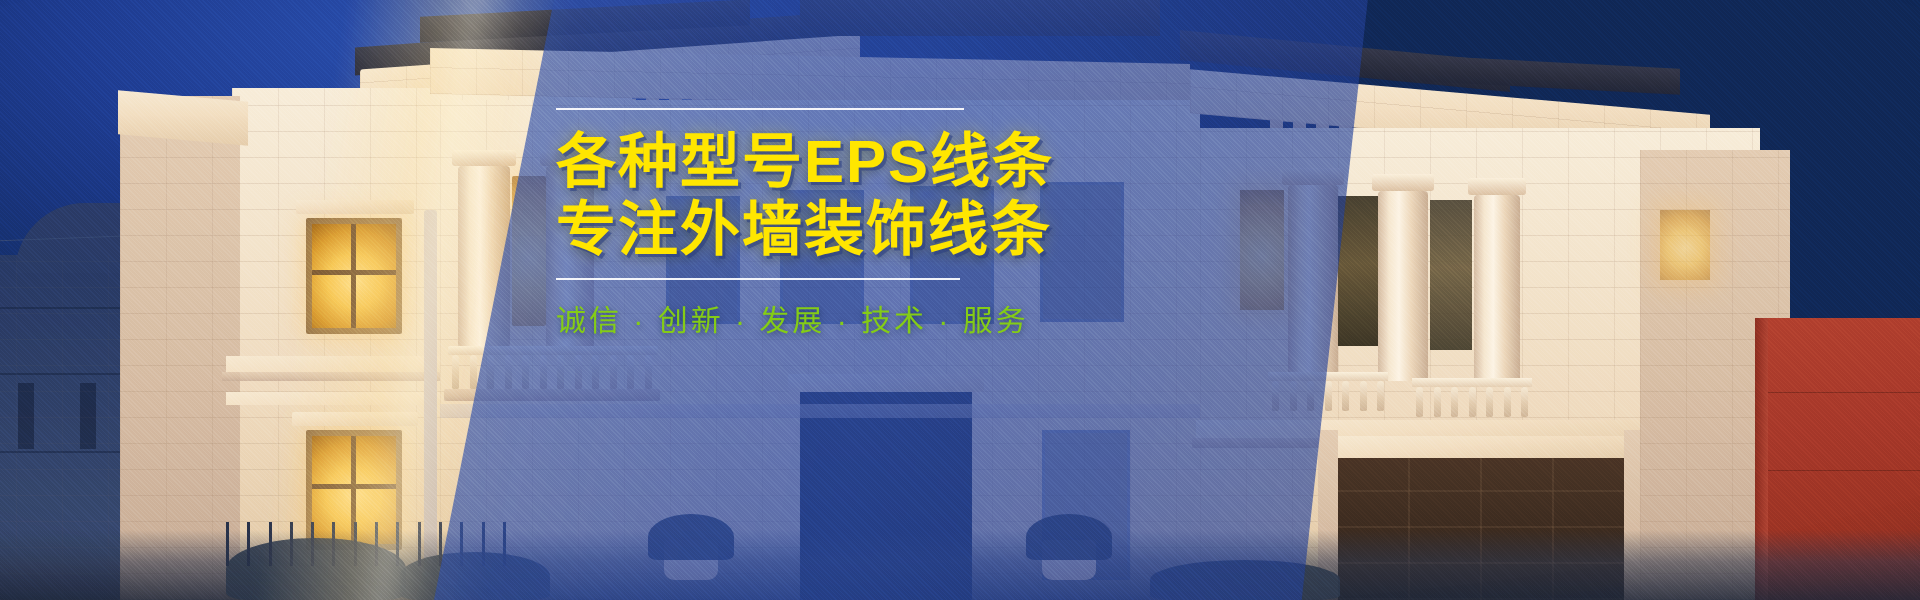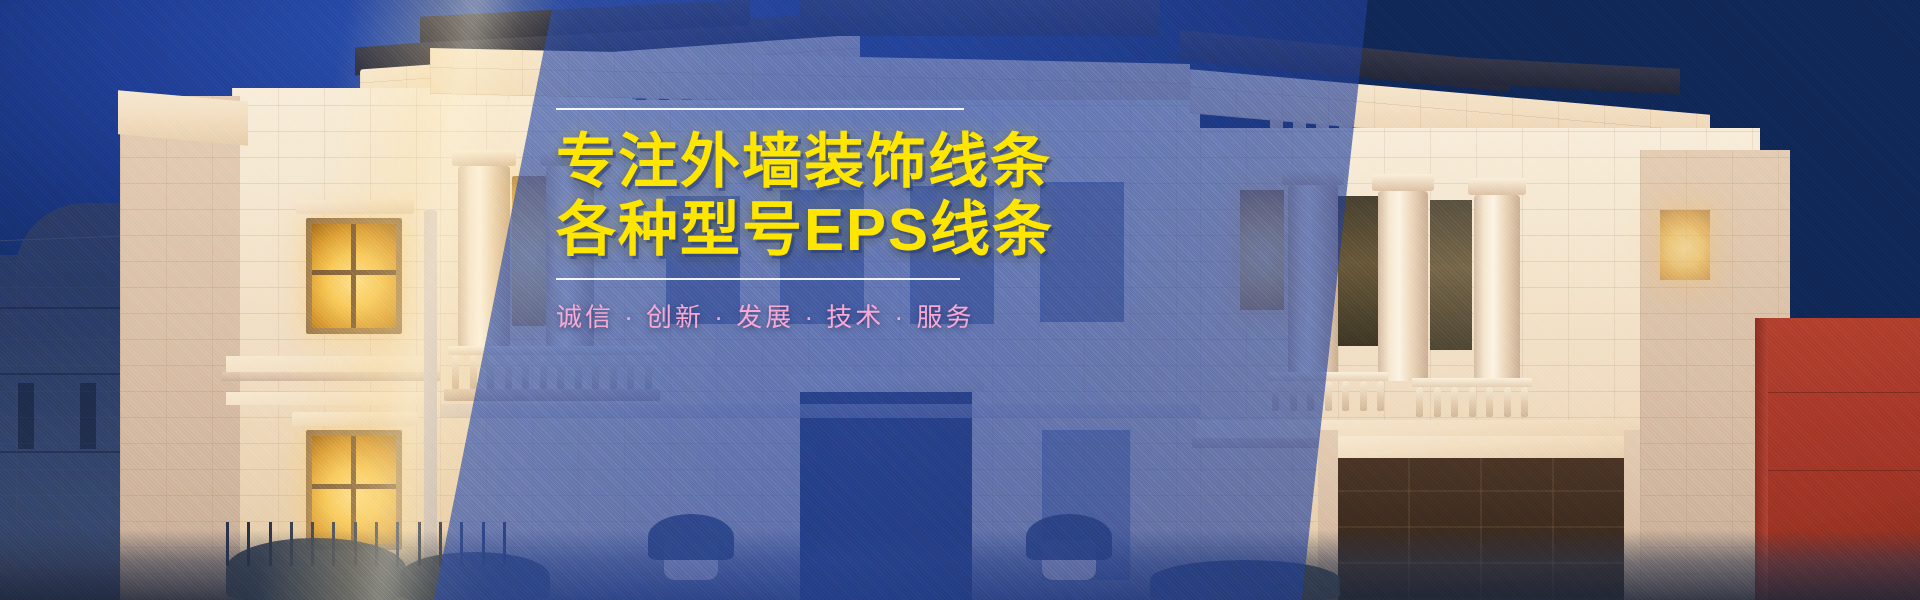--- a/index.html
+++ b/index.html
@@ -149,21 +149,21 @@
   .rule.bottom{margin:14px 0 16px 0;width:404px;}
   .headline{
     color:#ffe600;font-weight:bold;font-size:60px;line-height:1.13;
     letter-spacing:2px;white-space:nowrap;
     text-shadow:
       3px 3px 0 rgba(40,60,130,.55),
       0 0 18px rgba(255,230,0,.28),
       0 4px 10px rgba(15,30,70,.45);
   }
   .tagline{
-    color:#f9a8d4;font-size:26px;letter-spacing:3px;
+    color:#84cc16;font-size:30px;letter-spacing:3px;
     text-shadow:0 2px 6px rgba(10,25,60,.55);
   }
 
   
   .redwall{
     position:absolute;right:0;top:318px;width:165px;height:282px;
     background:linear-gradient(170deg,#b4412f 0%,#a8392a 40%,#93301f 100%);
   }
   .redwall .edge{position:absolute;left:0;top:0;bottom:0;width:13px;
     background:linear-gradient(90deg,#8e2e20,#b14433);}
@@ -413,20 +413,20 @@
   </div>
 
   <div class="ray"></div>
 
   <div class="overlay-panel"></div>
 
   <div class="halftone"></div>
 
   <div class="copy">
     <div class="rule"></div>
+    <div class="headline">各种型号EPS线条</div>
     <div class="headline">专注外墙装饰线条</div>
-    <div class="headline">各种型号EPS线条</div>
     <div class="rule bottom"></div>
     <div class="tagline">诚信 · 创新 · 发展 · 技术 · 服务</div>
   </div>
 
   <div class="vig"></div>
 </div>
 
 </body></html>

